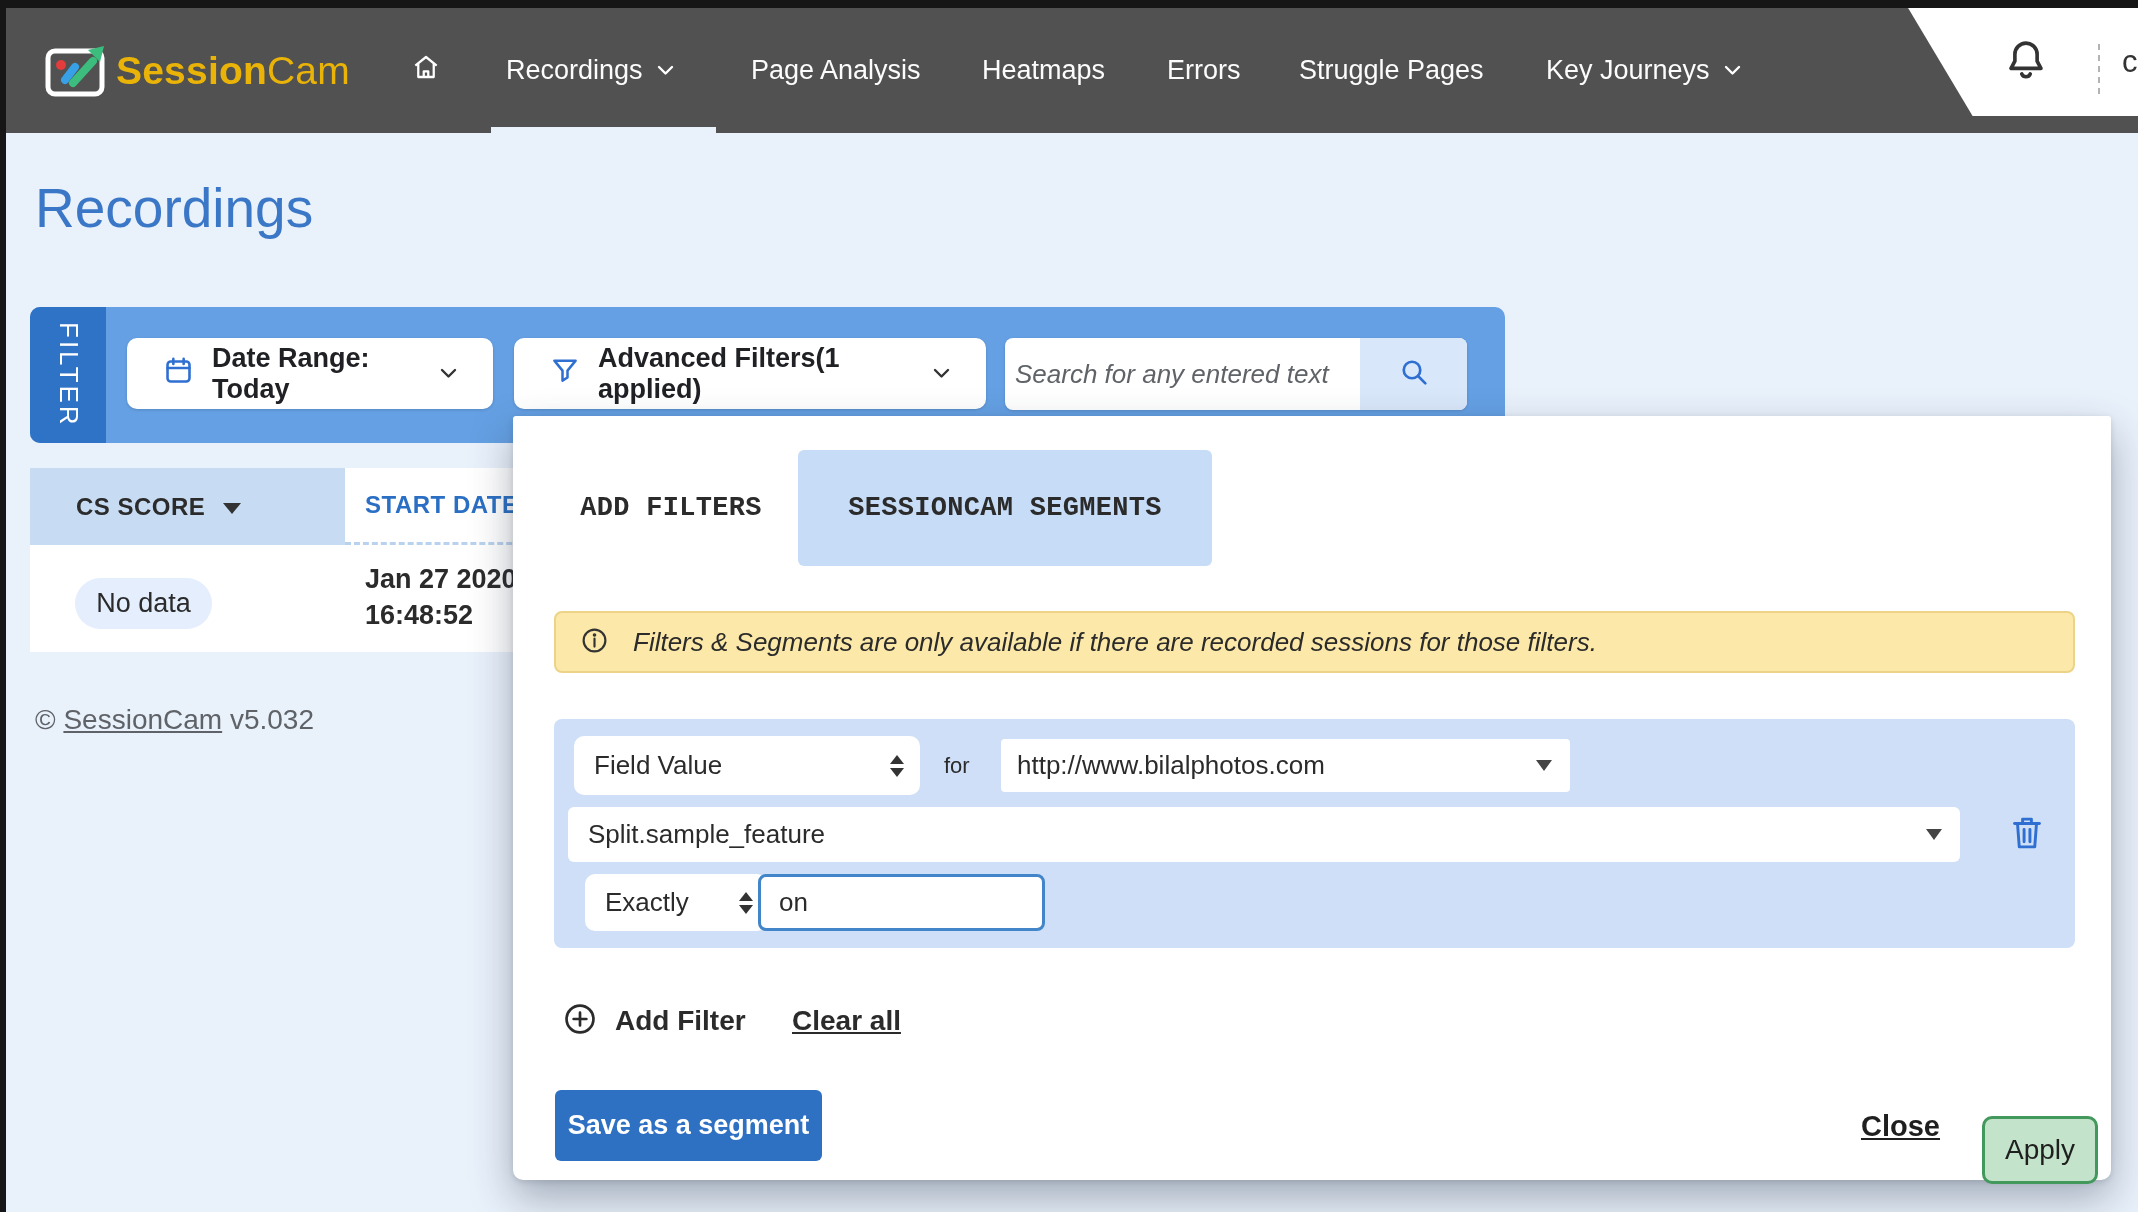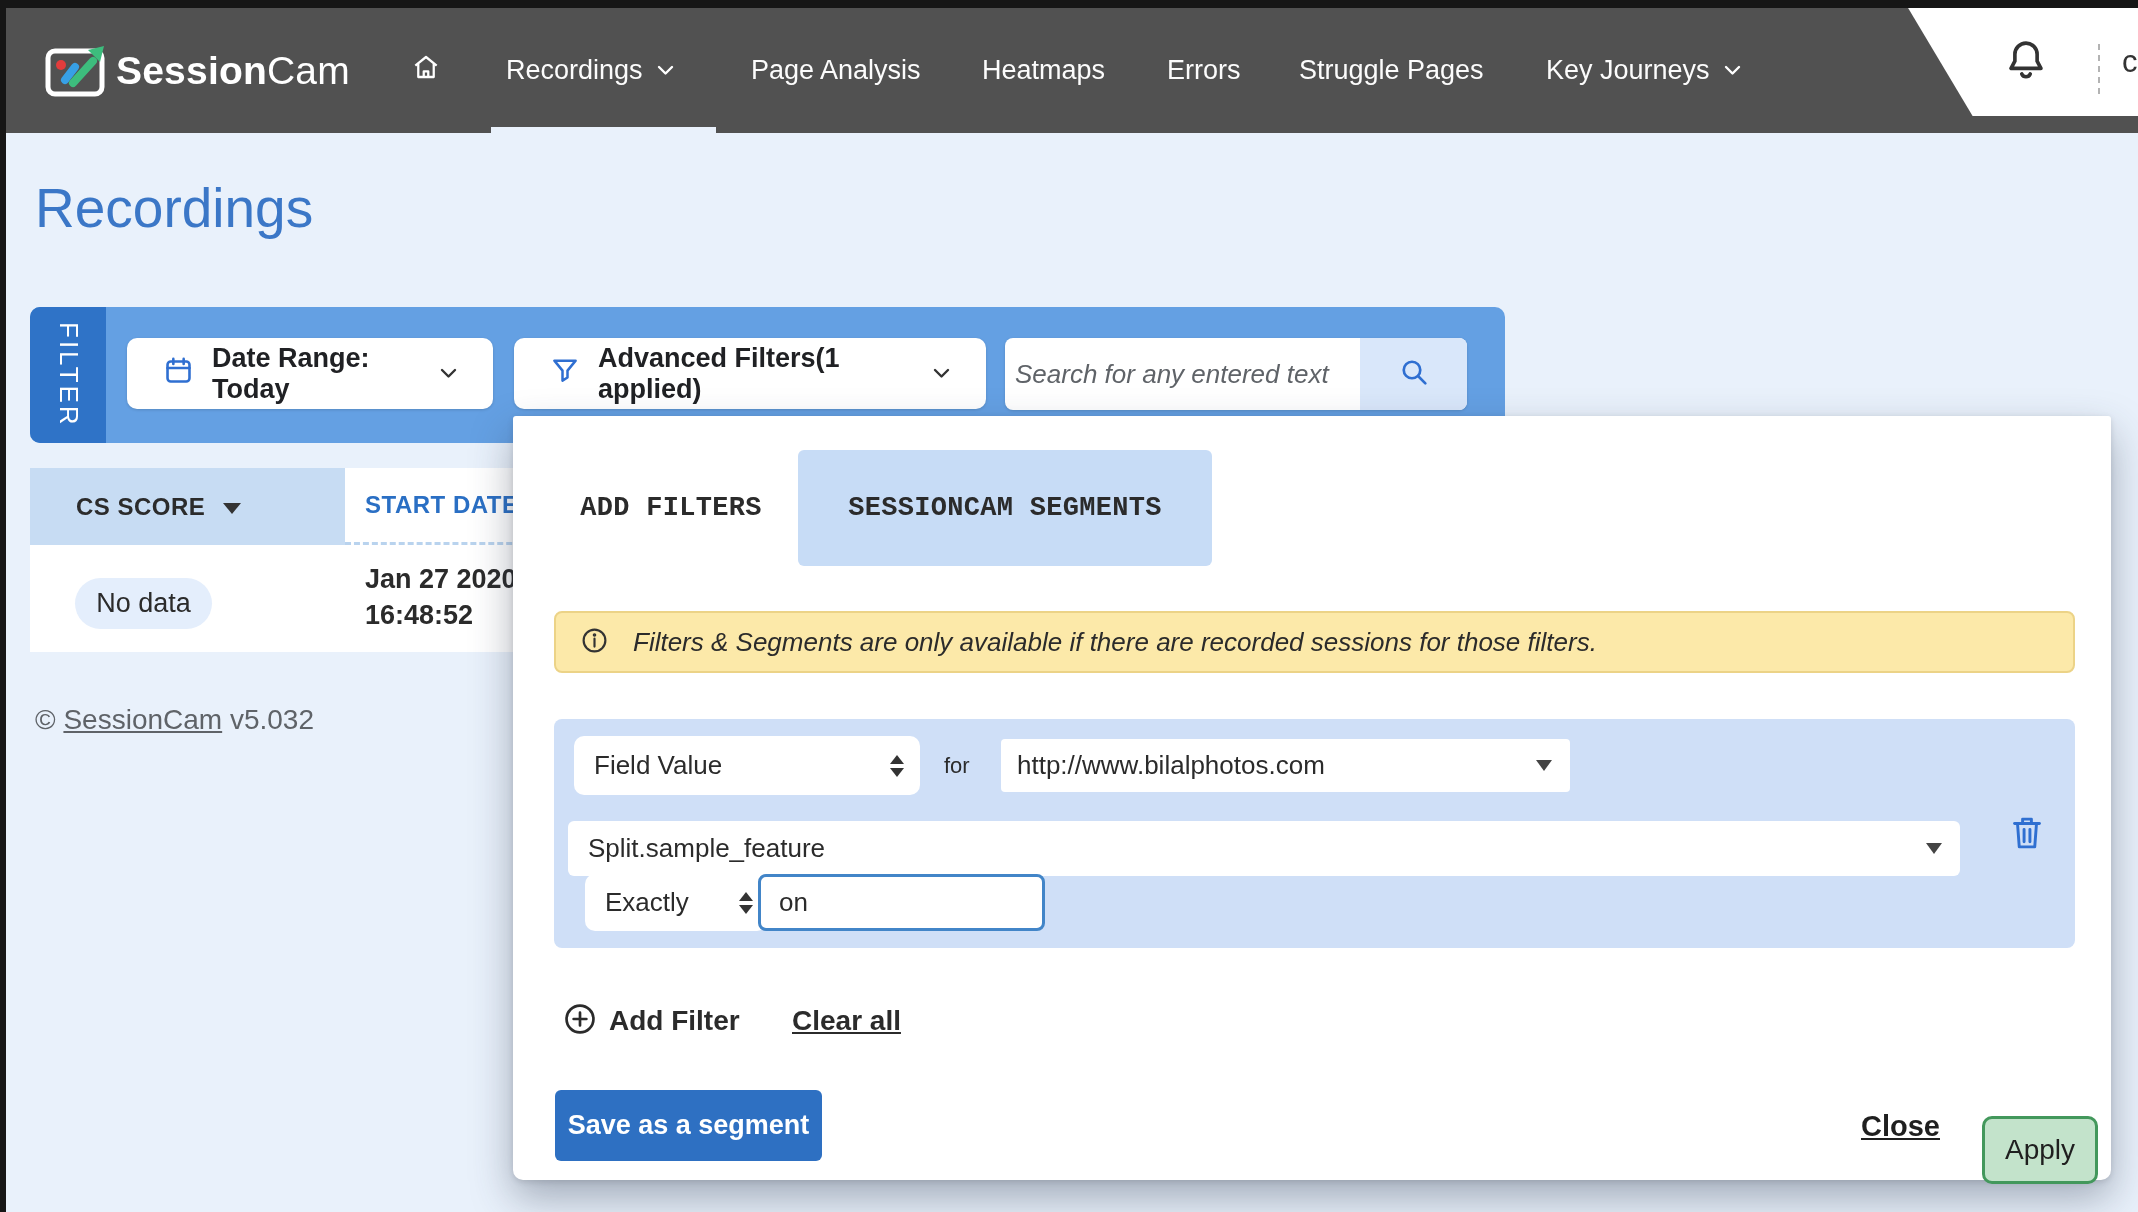--- a/index.html
+++ b/index.html
@@ -12,21 +12,21 @@
   .abs { position:absolute; }
 
   
   .top-strip  { left:0; top:0; width:2138px; height:8px; background:#161616; z-index:60; }
   .left-strip { left:0; top:0; width:6px; height:1212px; background:#161616; z-index:60; }
 
   
   .nav { left:0; top:8px; width:2138px; height:125px; background:#515151; z-index:5; }
   .logo-box { left:44px; top:34px; width:64px; height:58px; }
   .brand { left:116px; top:0; height:125px; display:flex; align-items:center;
-           color:#ffffff; font-size:39px; letter-spacing:0.2px; cursor:pointer; }
+           color:#eab308; font-size:39px; letter-spacing:0.2px; cursor:pointer; }
   .brand b { font-weight:700; }
   .brand span.lite { font-weight:400; }
   .nav-item { top:0; height:125px; display:flex; align-items:center; gap:14px;
               color:#fcfcfc; font-size:27px; font-weight:500; cursor:pointer; }
   .nav-home { left:410px; }
   .ni-recordings { left:506px; }
   .ni-page-analysis { left:751px; }
   .ni-heatmaps { left:982px; }
   .ni-errors { left:1167px; }
   .ni-struggle { left:1299px; }
@@ -105,37 +105,37 @@
             display:flex; align-items:center; padding-left:24px; gap:24px; }
   .notice .txt { font-style:italic; font-size:26px; color:#2b2b2b; }
   .card { position:absolute; left:41px; top:303px; width:1521px; height:229px;
           background:#cfdff7; border-radius:8px; }
   .sel { position:absolute; background:#fff; display:flex; align-items:center;
          font-size:26px; color:#2b2b2b; cursor:pointer; }
   .fv-sel  { left:20px; top:17px; width:346px; height:59px; border-radius:10px; padding:0 16px 0 20px; }
   .for-lbl { position:absolute; left:390px; top:17px; height:59px; display:flex;
              align-items:center; font-size:22px; font-weight:400; color:#2b2b2b; }
   .site-sel { left:447px; top:20px; width:569px; height:53px; border-radius:4px; padding:0 18px 0 16px; }
-  .attr-sel { left:14px; top:88px; width:1392px; height:55px; border-radius:6px; padding:0 18px 0 20px;margin-top:14px; }
+  .attr-sel { left:14px; top:88px; width:1392px; height:55px; border-radius:6px; padding:0 18px 0 20px; }
   .op-sel   { left:14px; top:155px; width:182px; height:57px; border-radius:10px; padding:0 14px 0 20px;margin-left:17px; }
   .val-input { position:absolute; left:204px; top:155px; width:287px; height:57px;
                background:#fff; border:3px solid #4285c8; border-radius:8px;
                font-family:Liberation Sans, sans-serif; font-size:26px; color:#2b2b2b;
                padding-left:18px; outline:none; }
   .spinner { margin-left:auto; display:flex; flex-direction:column; gap:4px; align-items:center; }
   .tri-up   { width:0; height:0; border-left:7px solid transparent; border-right:7px solid transparent;
               border-bottom:9px solid #333; }
   .tri-down { width:0; height:0; border-left:7px solid transparent; border-right:7px solid transparent;
               border-top:9px solid #333; }
   .caret-down { margin-left:auto; width:0; height:0; border-left:8px solid transparent;
                 border-right:8px solid transparent; border-top:11px solid #444; }
   .trash-btn { position:absolute; left:1450px; top:92px; width:46px; height:48px;
                display:flex; align-items:center; justify-content:center; cursor:pointer; }
   .add-filter { position:absolute; left:50px; top:580px; height:50px; display:flex;
-                align-items:center; gap:12px; cursor:pointer; }
+                align-items:center; gap:18px; cursor:pointer; }
   .add-filter .lbl { font-size:28px; font-weight:700; color:#2b2b2b; }
   .clear-all { position:absolute; left:279px; top:580px; height:50px; display:flex;
                align-items:center; font-size:28px; font-weight:700; color:#2b2b2b;
                text-decoration:underline; cursor:pointer; }
   .save-btn { position:absolute; left:42px; top:674px; width:267px; height:71px;
               background:#2e70c2; border-radius:6px; display:flex; align-items:center;
               justify-content:center; color:#fff; font-size:27px; font-weight:700; cursor:pointer; }
   .close-link { position:absolute; left:1348px; top:685px; height:50px; display:flex;
                 align-items:center; font-size:29px; font-weight:700; color:#1f1f1f;
                 text-decoration:underline; cursor:pointer; }

